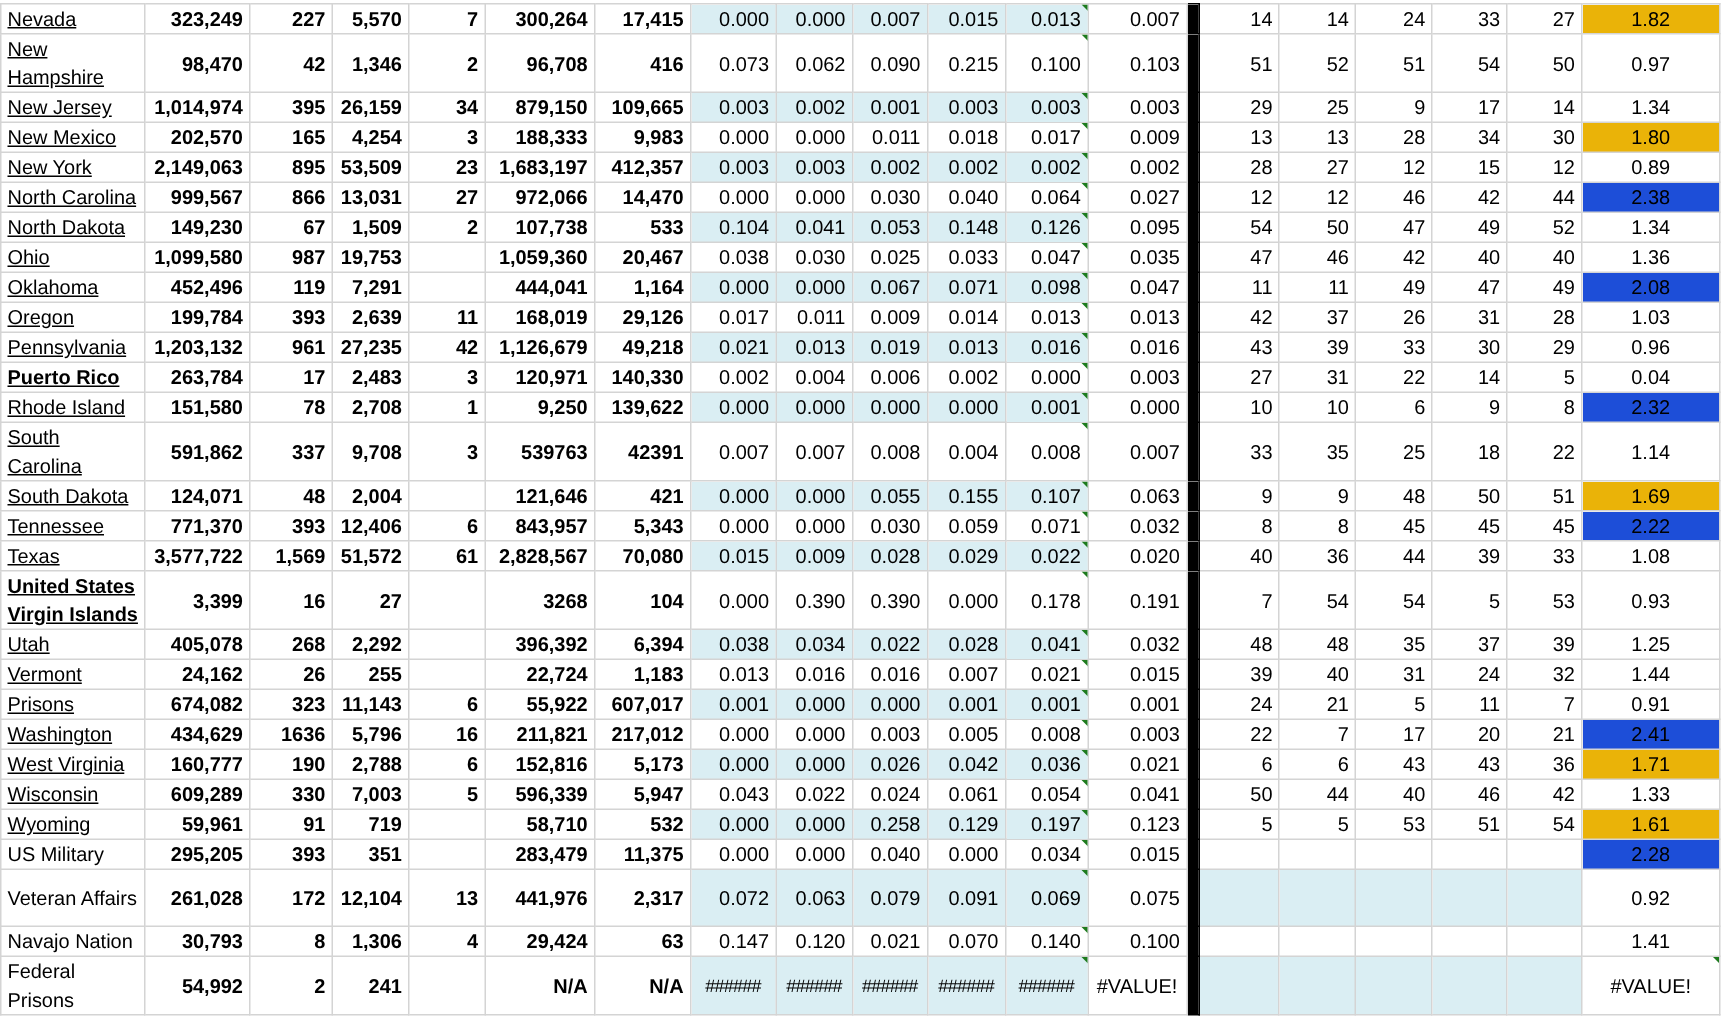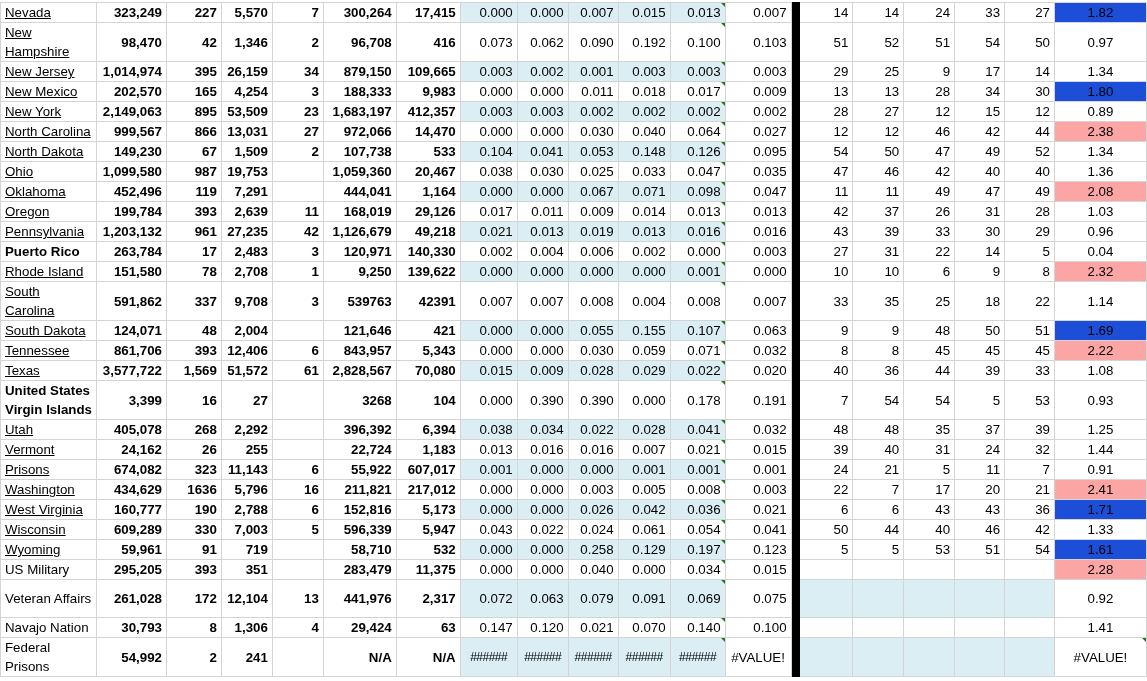--- a/index.html
+++ b/index.html
@@ -2,26 +2,26 @@
 <html><head>
 <meta charset="utf-8">
 <style>
   html, body { margin:0; padding:0; background:#ffffff; }
   body { width:1147px; height:681px; overflow:hidden; position:relative;
          font-family:"Liberation Sans", "DejaVu Sans", sans-serif; font-size:13.3px; color:#000; }
   table { border-collapse:collapse; table-layout:fixed; position:absolute; left:0; top:2px; }
   td { border:1px solid #d4d4d4; padding:0 4px; white-space:nowrap; overflow:hidden; height:19px; line-height:19px; text-align:right; vertical-align:middle; }
   td.name { text-align:left; white-space:normal; line-height:19px; }
   td.name.ul span { text-decoration:underline; }
-  td.name.bold { font-weight:bold; }
+  td.name.bold { font-weight:bold;text-decoration:underline; }
   td.b { font-weight:bold; }
   td.blue { background:#daeef3; }
   td.c { text-align:center; }
-  td.yellow { background:#1d4ed8; }
-  td.pink { background:#fca5a5; }
+  td.yellow { background:#eab308; }
+  td.pink { background:#1d4ed8; }
   td.flag { position:relative; }
   td.flag::after { content:""; position:absolute; right:-1px; top:0; width:0; height:0;
                    border-top:5px solid #1e7b1e; border-left:5px solid transparent; }
   td.divider { background:#000; border-color:#000; padding:0; }
   tr.tall td { height:37px; }
   td.hash { text-align:center; font-size:12px; letter-spacing:-0.5px; }
 </style>
 </head>
 <body>
 
@@ -75,21 +75,21 @@
         <td class="name ul"><span>New Hampshire</span></td>
         <td class="b"><span>98,470</span></td>
         <td class="b"><span>42</span></td>
         <td class="b"><span>1,346</span></td>
         <td class="b"><span>2</span></td>
         <td class="b"><span>96,708</span></td>
         <td class="b"><span>416</span></td>
         <td><span>0.073</span></td>
         <td><span>0.062</span></td>
         <td><span>0.090</span></td>
-        <td><span>0.192</span></td>
+        <td><span>0.215</span></td>
         <td class=" flag"><span>0.100</span></td>
         <td><span>0.103</span></td>
         <td class="divider"></td>
         <td><span>51</span></td>
         <td><span>52</span></td>
         <td><span>51</span></td>
         <td><span>54</span></td>
         <td><span>50</span></td>
         <td class="c"><span>0.97</span></td>
       </tr>
@@ -374,21 +374,21 @@
         <td class="divider"></td>
         <td><span>9</span></td>
         <td><span>9</span></td>
         <td><span>48</span></td>
         <td><span>50</span></td>
         <td><span>51</span></td>
         <td class="c yellow"><span>1.69</span></td>
       </tr>
       <tr>
         <td class="name ul"><span>Tennessee</span></td>
-        <td class="b"><span>861,706</span></td>
+        <td class="b"><span>771,370</span></td>
         <td class="b"><span>393</span></td>
         <td class="b"><span>12,406</span></td>
         <td class="b"><span>6</span></td>
         <td class="b"><span>843,957</span></td>
         <td class="b"><span>5,343</span></td>
         <td><span>0.000</span></td>
         <td><span>0.000</span></td>
         <td><span>0.030</span></td>
         <td><span>0.059</span></td>
         <td class=" flag"><span>0.071</span></td>

